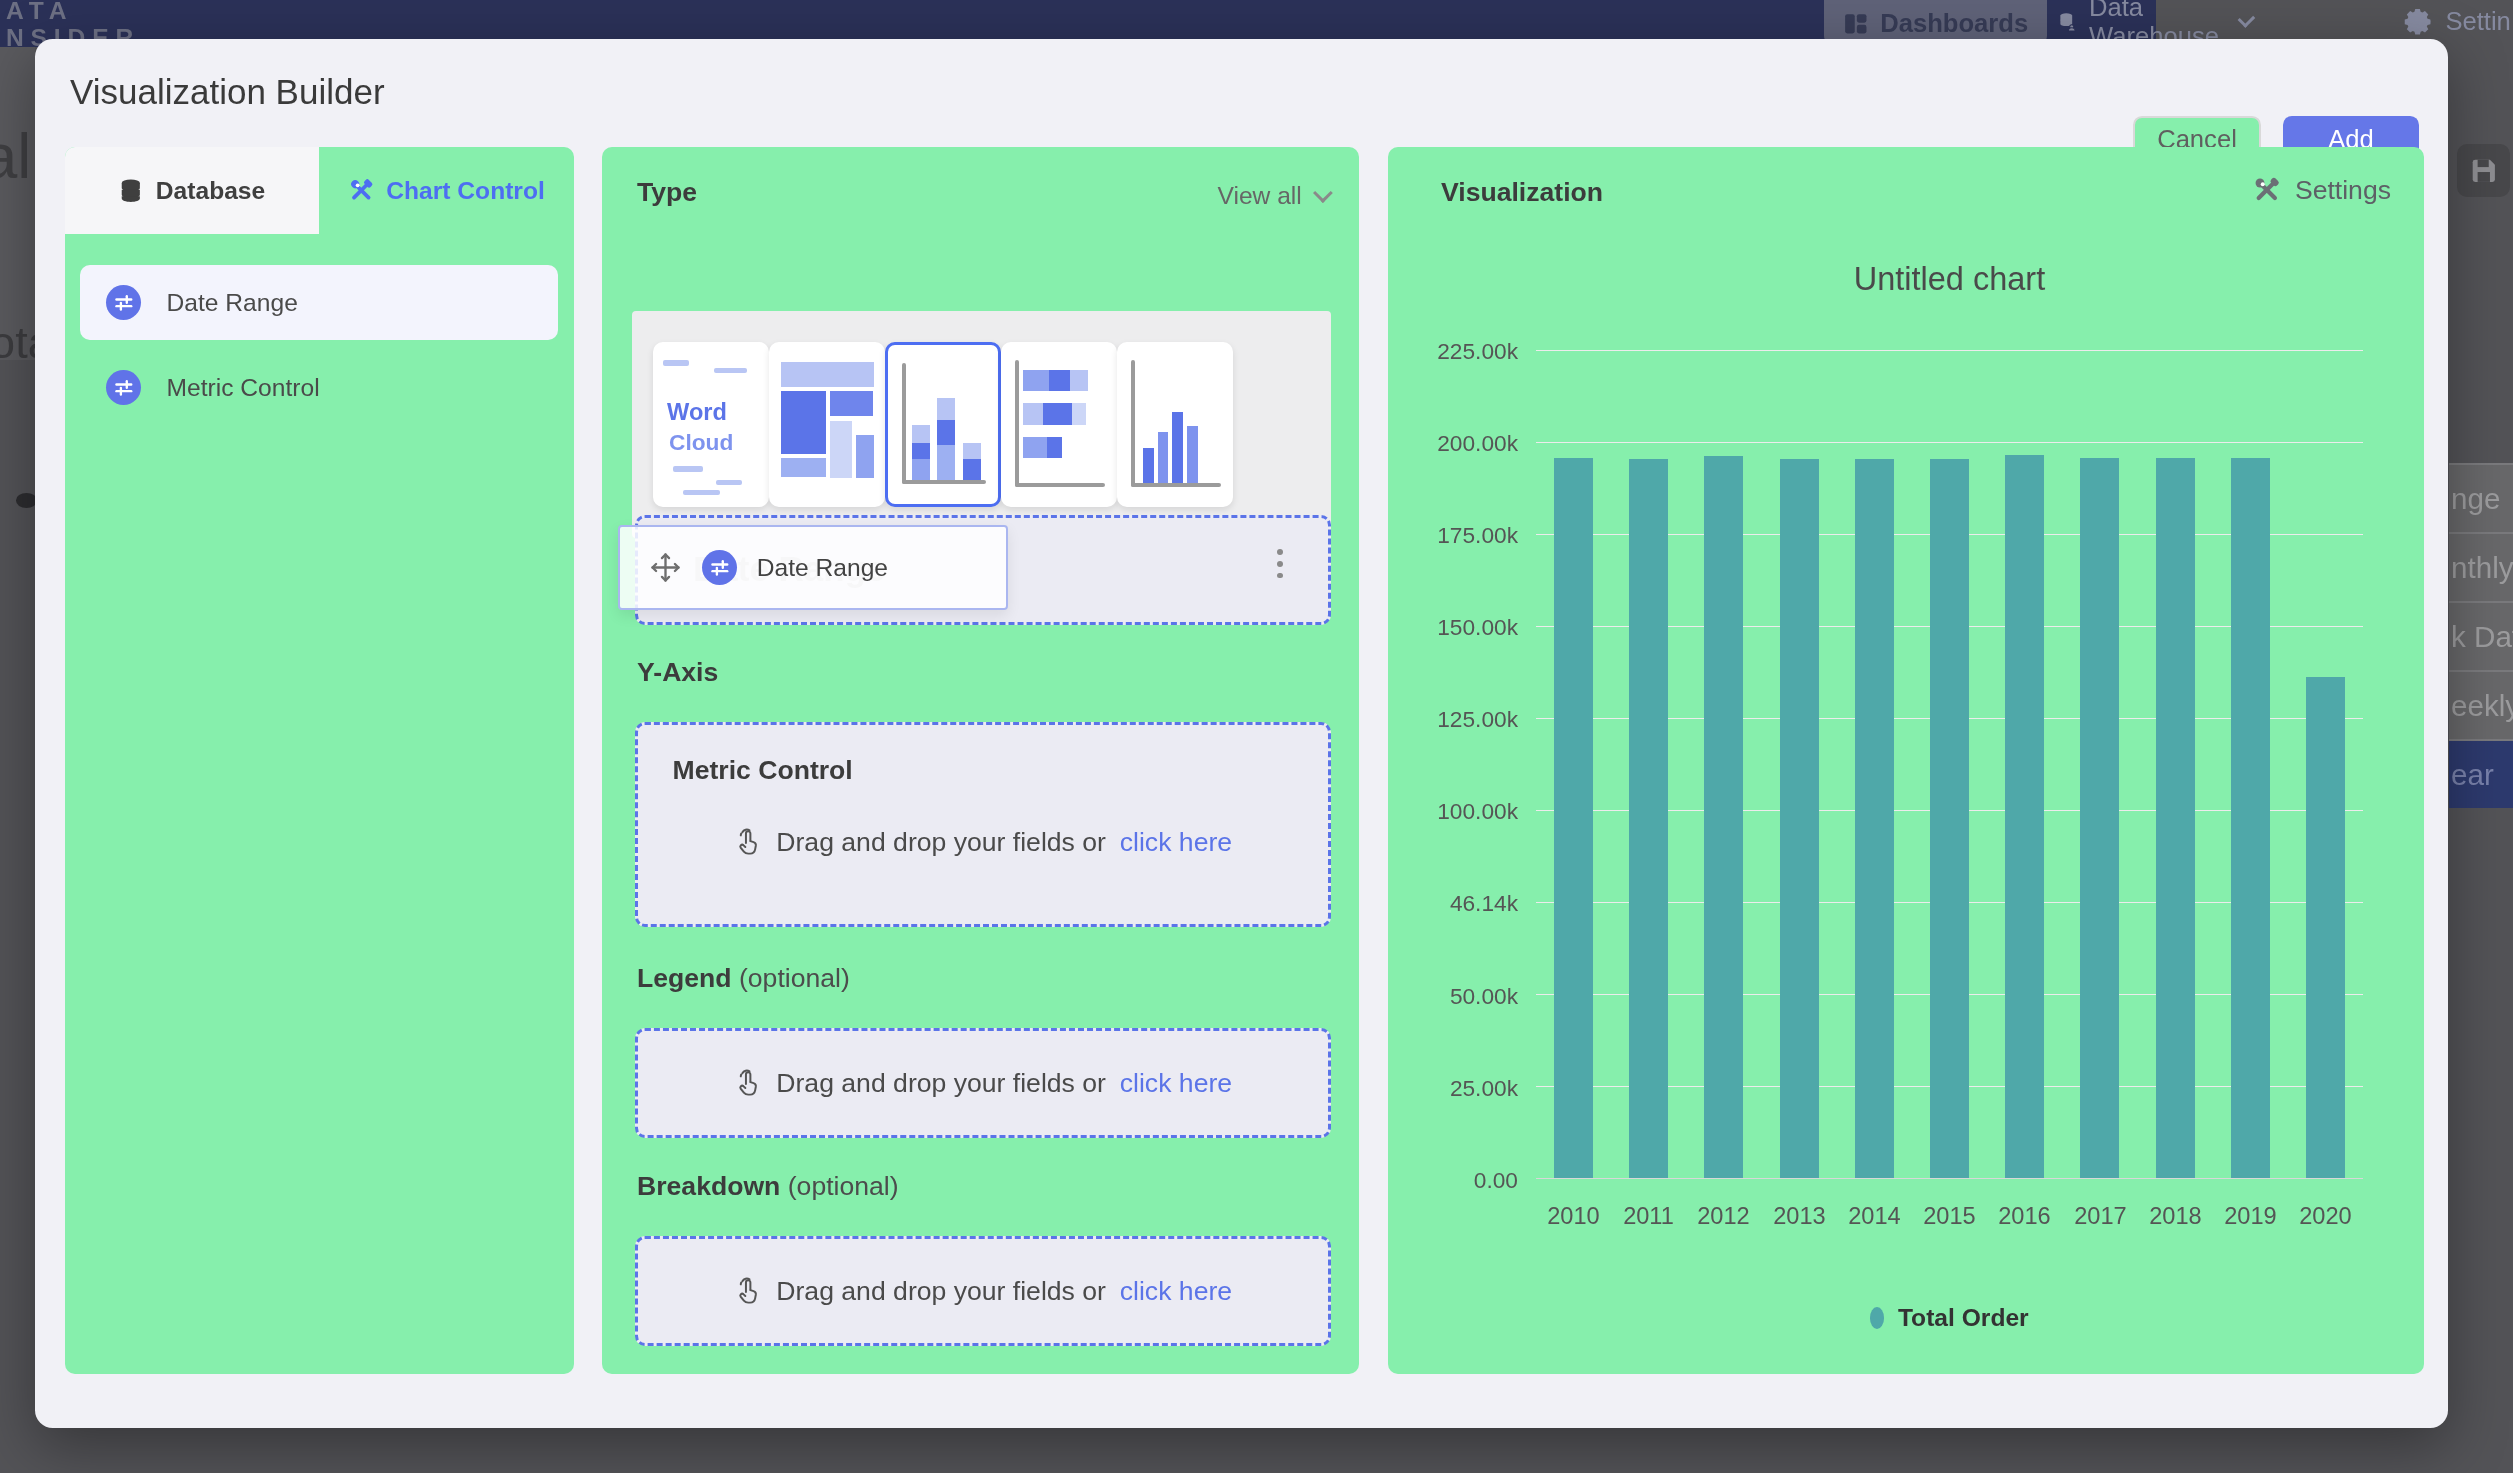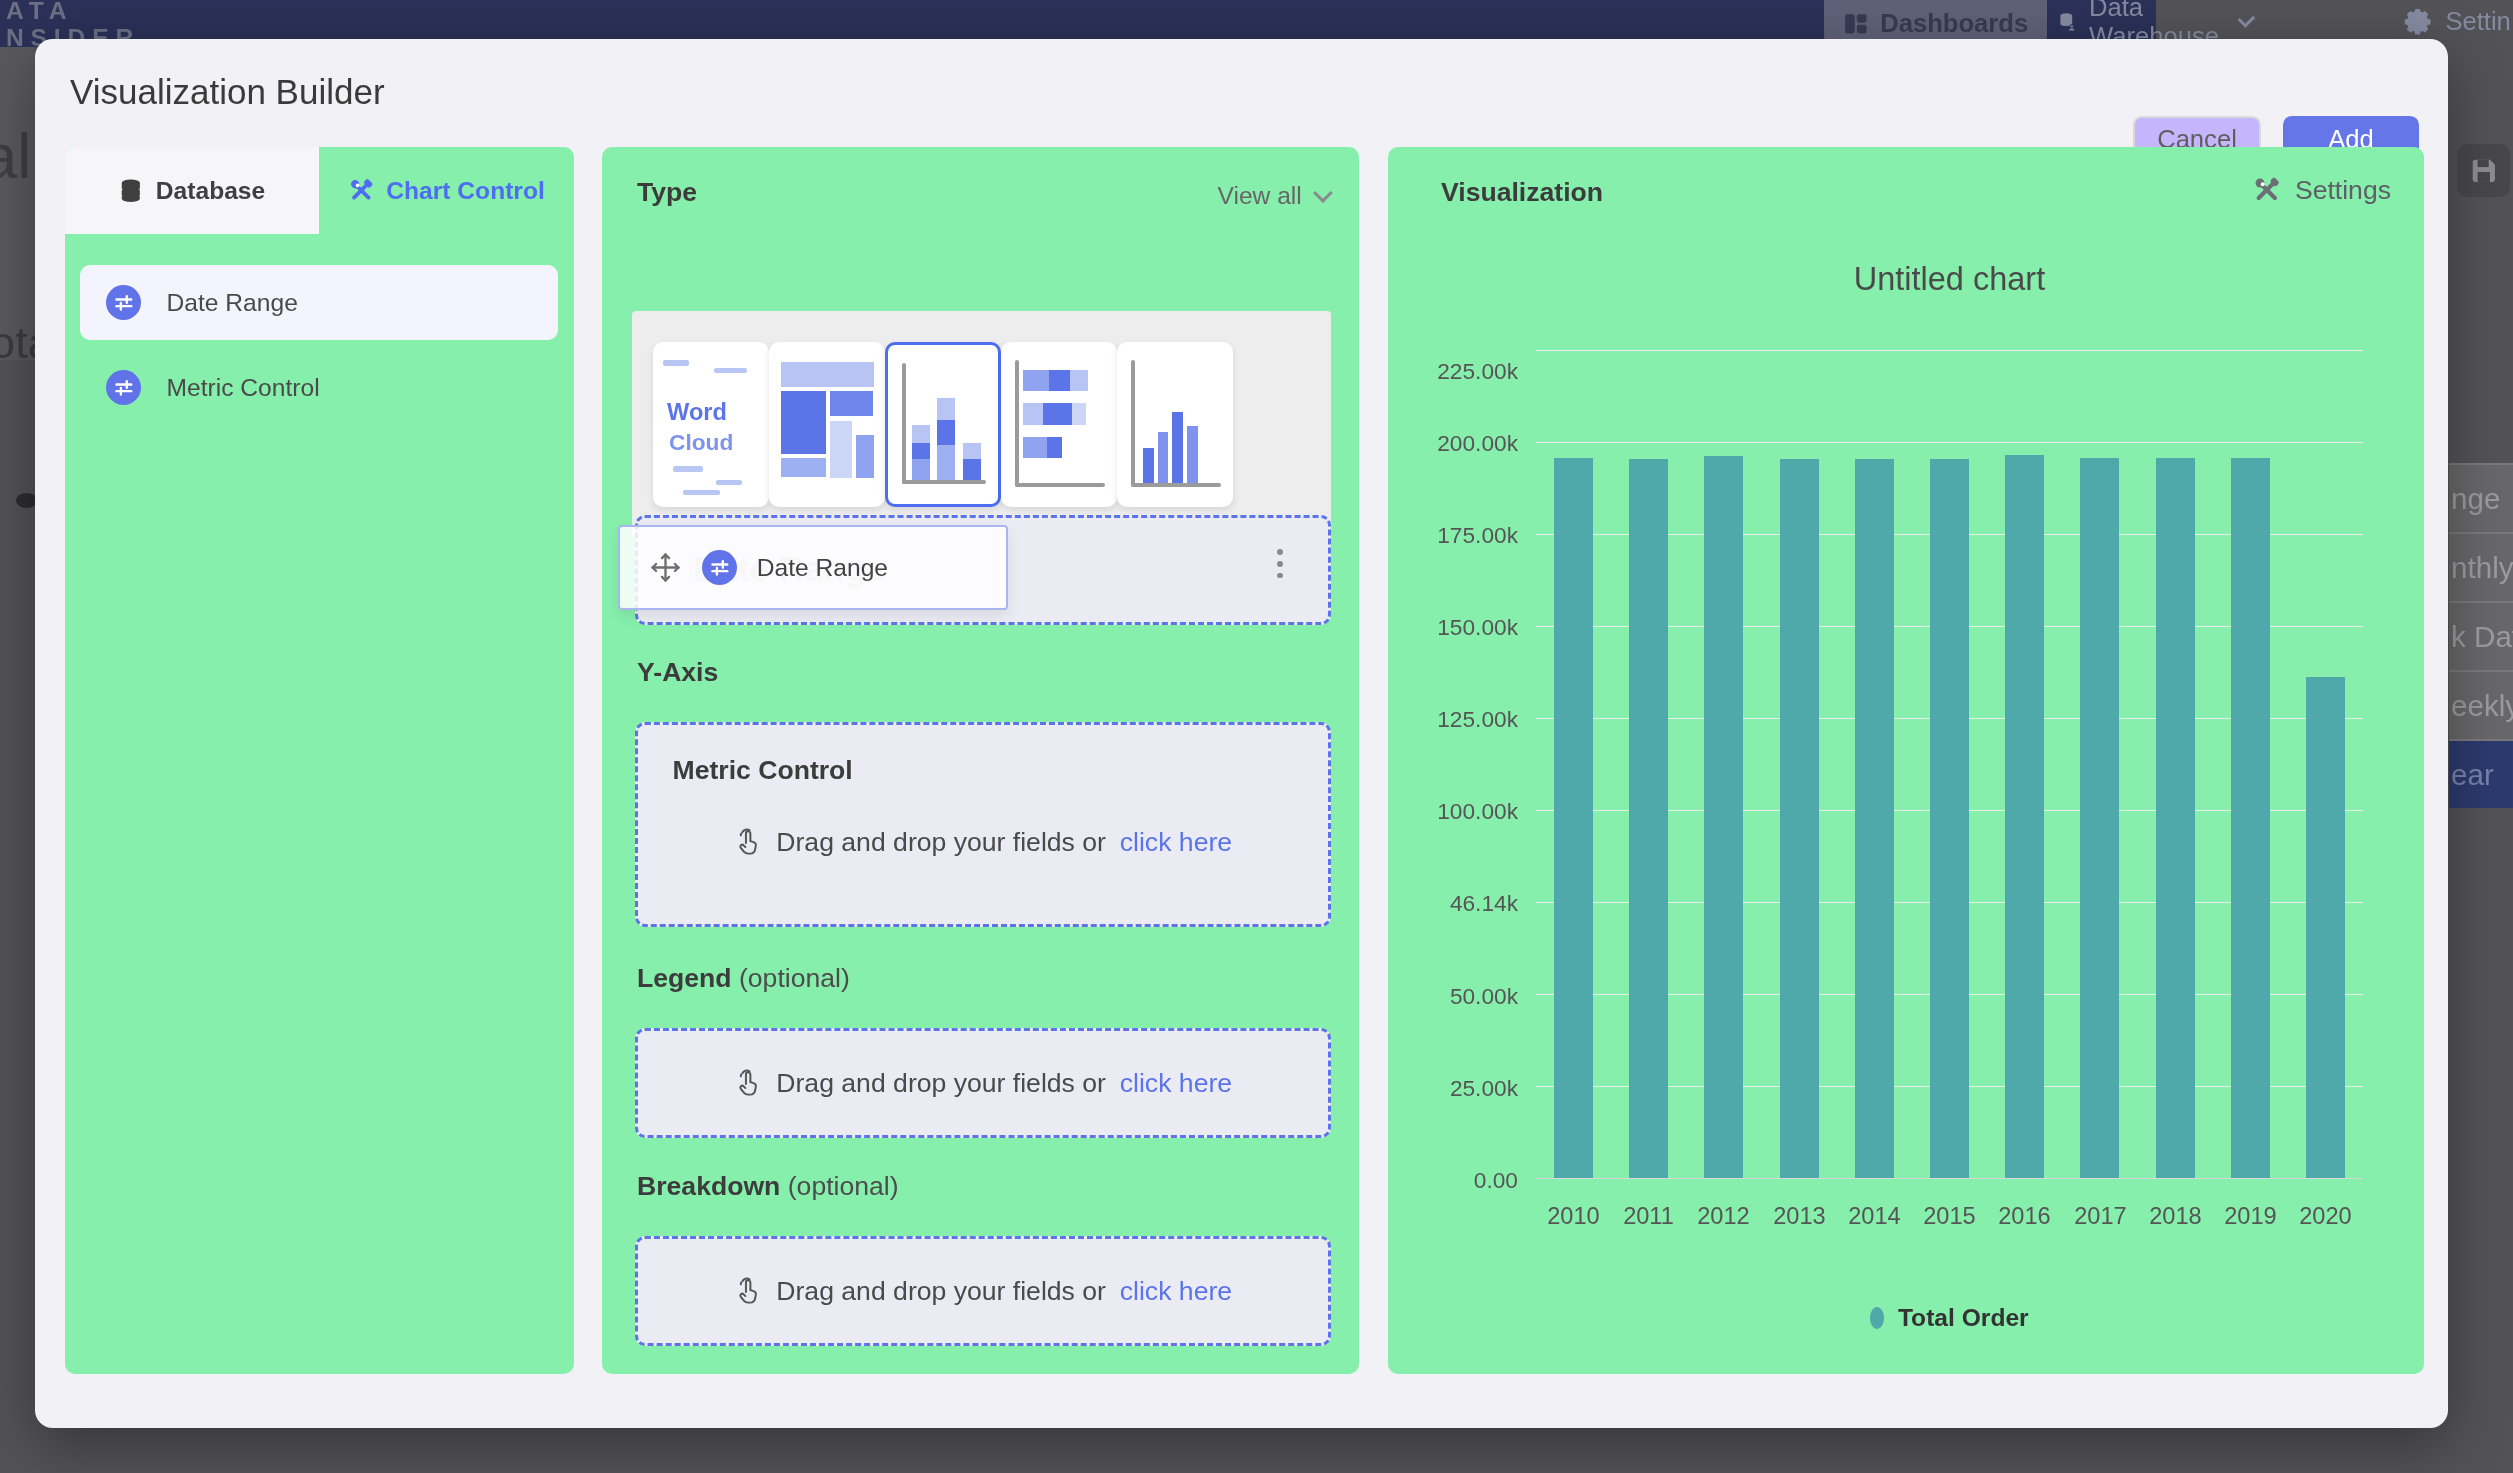--- a/index.html
+++ b/index.html
@@ -20,21 +20,21 @@
   .bg-bullet { position:absolute; left:15.8px; top:493px; width:21.7px; height:14.8px; background:#2d2d30; border-radius:50%; }
   .bg-save { position:absolute; left:2457px; top:144px; width:53px; height:53px; background:#48484b; border-radius:9.9px; display:flex; align-items:center; justify-content:center; }
   .bg-dd { position:absolute; left:2449px; top:463px; width:65px; }
   .bg-dd-row { height:69px; background:#68686a; border-top:2px solid #7a7a7d; color:#9c9c9e; font-size:29.6px; display:flex; align-items:center; padding-left:2px; overflow:hidden; white-space:nowrap; }
   .bg-dd-row.sel { background:#2d3a6e; color:#7982ab; }
 
   
   .modal { position:absolute; left:35px; top:39px; width:2413px; height:1389px; background:#f1f1f6; border-radius:17.7px; box-shadow:0 17.7px 59px rgba(0,0,0,.35); }
   .modal-title { position:absolute; left:35px; top:33px; font-size:35px; color:#3a3a3a; font-weight:400; }
   .btn { position:absolute; top:77px; height:47px; border-radius:8.9px; font-size:25.6px; display:flex; align-items:center; justify-content:center; cursor:pointer; }
-  .btn-cancel { left:2098px; width:128px; background:#c4b5fd; border:2px solid #d9d9d9; color:#5f5f5f; }
+  .btn-cancel { left:2098px; width:128px; background:#86efac; border:2px solid #d9d9d9; color:#5f5f5f; }
   .btn-add { left:2248px; width:136px; background:#6577e8; color:#fff; }
 
   .card { position:absolute; background:#86efac; border-radius:9.9px; top:108px; height:1227px; }
   .card-left { left:29.6px; width:509px; }
   .card-mid { left:567px; width:757px; }
   .card-right { left:1353px; width:1036px; }
 
   
   .tabs { display:flex; height:87px; }
   .tab { flex:1; display:flex; align-items:center; justify-content:center; gap:11.8px; font-size:24.6px; font-weight:bold; }
@@ -386,21 +386,21 @@
               <circle cx="12" cy="4.2" r="3.6"></circle>
             </g>
             <circle cx="8.7" cy="7.5" r="1.6" fill="#fff"></circle>
           </g>
         </svg>
       <span>Settings</span>
     </div>
     <div class="chart-title">Untitled chart</div>
     <div class="plot">
         <div class="gline" style="top: 0px;"></div>
-        <div class="ytick" style="top: -11.8px; left: -148px; margin-top: 20px;">225.00k</div>
+        <div class="ytick" style="top: -11.8px; left: -148px;">225.00k</div>
         <div class="gline" style="top: 92px;"></div>
         <div class="ytick" style="top: 80px; left: -148px;">200.00k</div>
         <div class="gline" style="top: 184px;"></div>
         <div class="ytick" style="top: 172px; left: -148px;">175.00k</div>
         <div class="gline" style="top: 276px;"></div>
         <div class="ytick" style="top: 264px; left: -148px;">150.00k</div>
         <div class="gline" style="top: 368px;"></div>
         <div class="ytick" style="top: 356px; left: -148px;">125.00k</div>
         <div class="gline" style="top: 460px;"></div>
         <div class="ytick" style="top: 448px; left: -148px;">100.00k</div>

